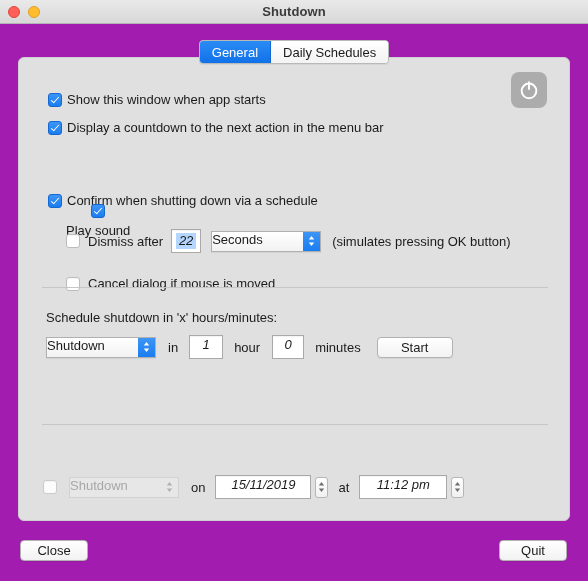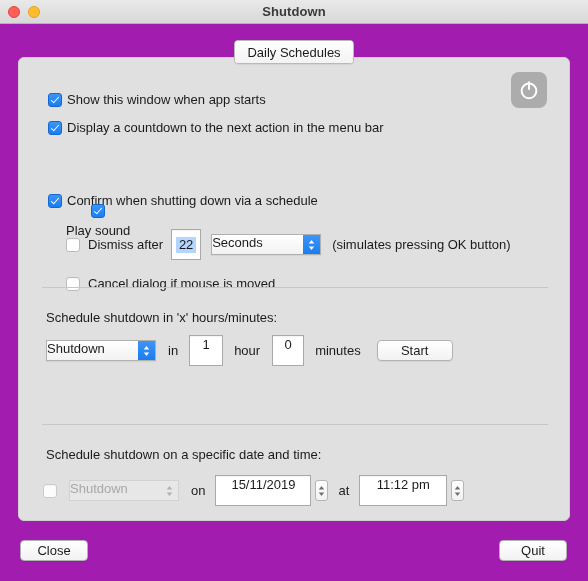--- a/index.html
+++ b/index.html
@@ -162,27 +162,28 @@
     box-shadow: inset 0 1px 1px rgba(0,0,0,0.04);
   }
   .cb.off.disabled { border-color: #cbcbcb; background: #fcfcfc; }
   .cb-label { font-size: 13px; color: #1b1b1b; }
 
   
   .field {
     background: #ffffff;
     border: 1px solid #a9a9a9;
     box-sizing: border-box;
-    height: 31px;
+    height: 24px;
     line-height: 18px;
     font-size: 13px;
     color: #1b1b1b;
     padding: 0 5px;
     text-align: center;
     box-shadow: inset 0 1px 1px rgba(0,0,0,0.05);
+    font-style: italic;
   }
   .field.sel-text {
     color: #1b1b1b;
     background: #ffffff;
     padding: 0;
     display: flex;
     align-items: center;
     justify-content: center;
   }
   .field.sel-text .sel {
@@ -292,20 +293,21 @@
   <div class="titlebar">
     <div class="traffic">
       <span class="light close"></span>
       <span class="light minimize"></span>
     </div>
     <div class="window-title">Shutdown</div>
   </div>
 
   <div class="tabbar">
     <div class="tabs">
+      <div class="tab active">General</div>
       <div class="tab">Daily Schedules</div>
     </div>
   </div>
 
   <div class="panel">
 
     <div class="power-badge">
       <svg width="22" height="22" viewBox="0 0 24 24" aria-hidden="true">
         <circle cx="12" cy="13" r="8" fill="none" stroke="#ffffff" stroke-width="2.1"></circle>
         <rect x="10.9" y="2.6" width="2.2" height="9" fill="#acacac"></rect>
@@ -374,21 +376,20 @@
       <span class="inline-text" style="margin-left:12px;">in</span>
       <span class="field" style="width:34px; margin-left:11px;">1</span>
       <span class="inline-text" style="margin-left:11px;">hour</span>
       <span class="field" style="width:32px; margin-left:12px;">0</span>
       <span class="inline-text" style="margin-left:11px;">minutes</span>
       <span class="btn" style="width:76px; margin-left:16px;">Start</span>
     </div>
 
     <div class="sep" style="left:23px; top:366px; width:506px;"></div>
 
-    <div class="section-label" style="left:27px; top:389px;">Schedule shutdown on a specific date and time:</div>
 
     <div class="row" style="left:24px; top:417px;">
       <span class="cb off disabled"></span>
       <span class="popup disabled" style="width:110px; margin-left:12px;">
         <span>Shutdown</span>
         <span class="chev-box">
           <svg width="7" height="12" viewBox="0 0 7 12" aria-hidden="true">
             <path d="M3.5 1 L6.2 4.4 L0.8 4.4 Z" fill="#b0b0b0"></path>
             <path d="M3.5 11 L6.2 7.6 L0.8 7.6 Z" fill="#b0b0b0"></path>
           </svg>

